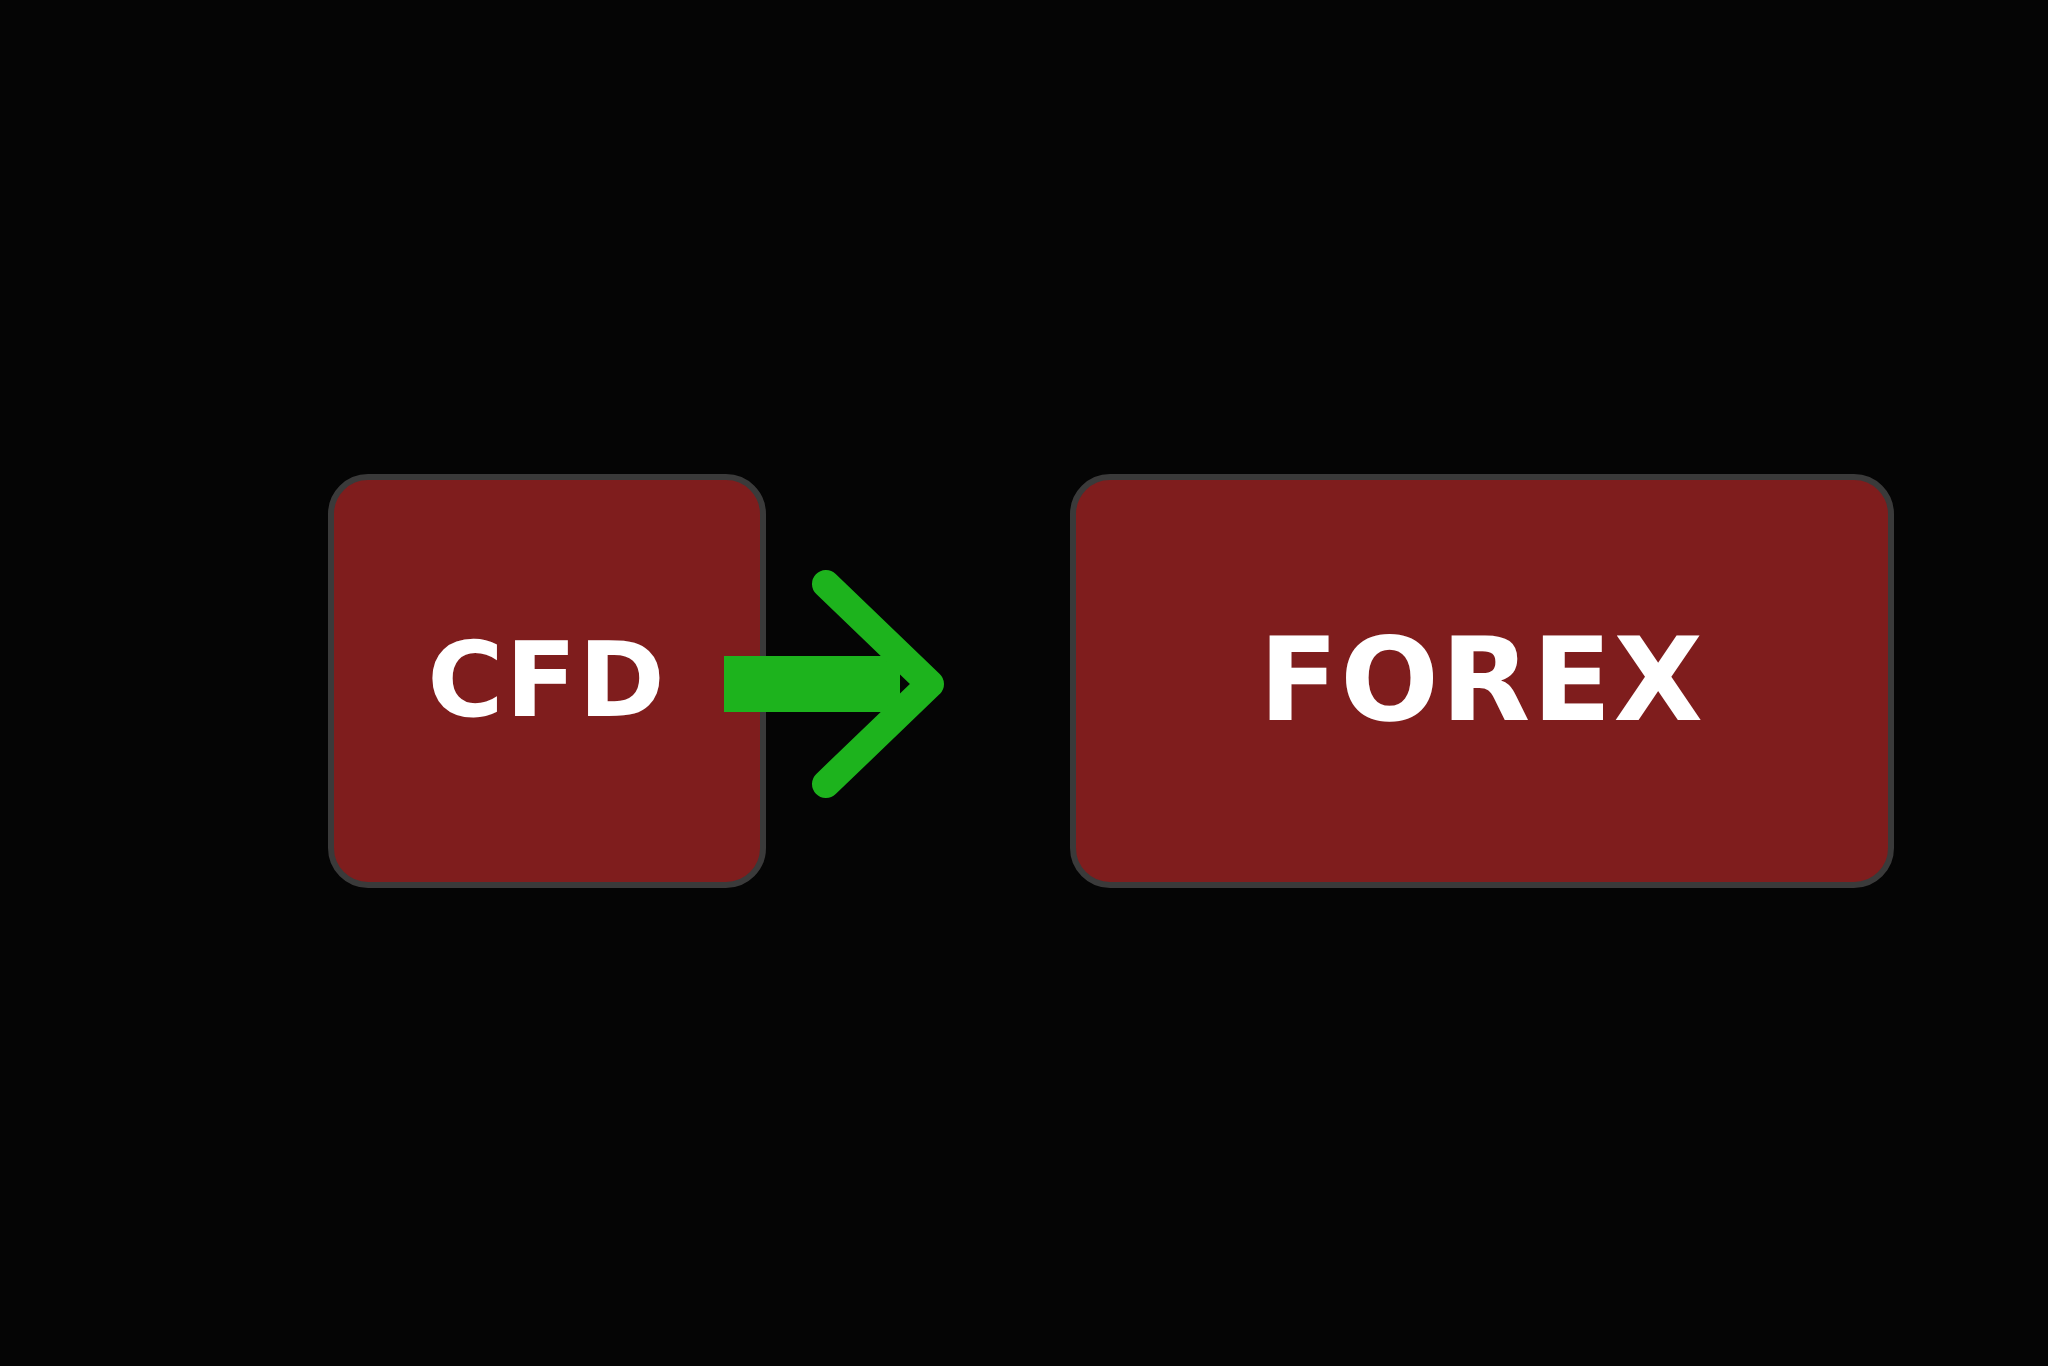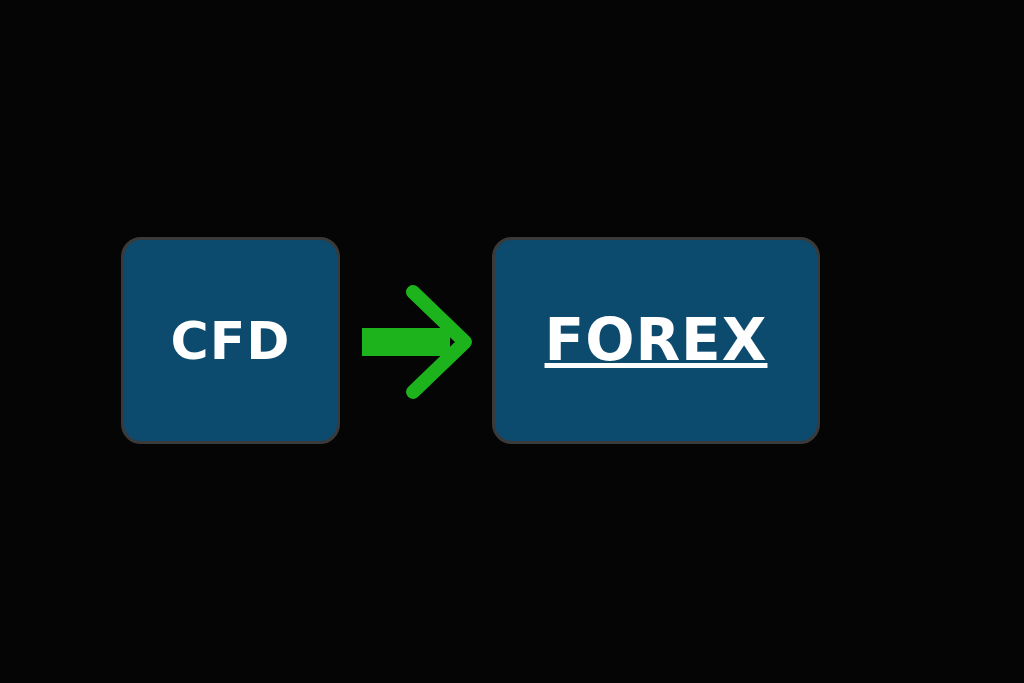--- a/index.html
+++ b/index.html
@@ -8,39 +8,40 @@
       background: #050505;
       position: relative;
       overflow: hidden;
       font-family: "DejaVu Sans", "Liberation Sans", sans-serif;
     }
     .box {
       position: absolute;
       box-sizing: border-box;
       border: 3px solid #3a3a3a;
       border-radius: 20px;
-      background: #0c4a6e;
+      background: #7f1d1d;
       display: flex;
       flex-direction: column;
       align-items: center;
       justify-content: center;
       color: #ffffff;
       font-weight: bold;
       text-align: right;
+      margin-left: 43px;
     }
     .box-source {
       left: 121px; top: 237px; width: 219px; height: 207px;
     }
     .box-source .label {
       font-size: 52px;
       letter-spacing: 1px;
       line-height: 1;
     }
     .box-target {
-      left: 492px; top: 237px; width: 328px; height: 207px; text-decoration: underline;
+      left: 492px; top: 237px; width: 412px; height: 207px;
     }
     .box-target .label {
       font-size: 58px;
       letter-spacing: 1px;
       line-height: 1.08;
     }
     .arrow {
       position: absolute;
       left: 355px; top: 280px; width: 125px; height: 125px;
     }

